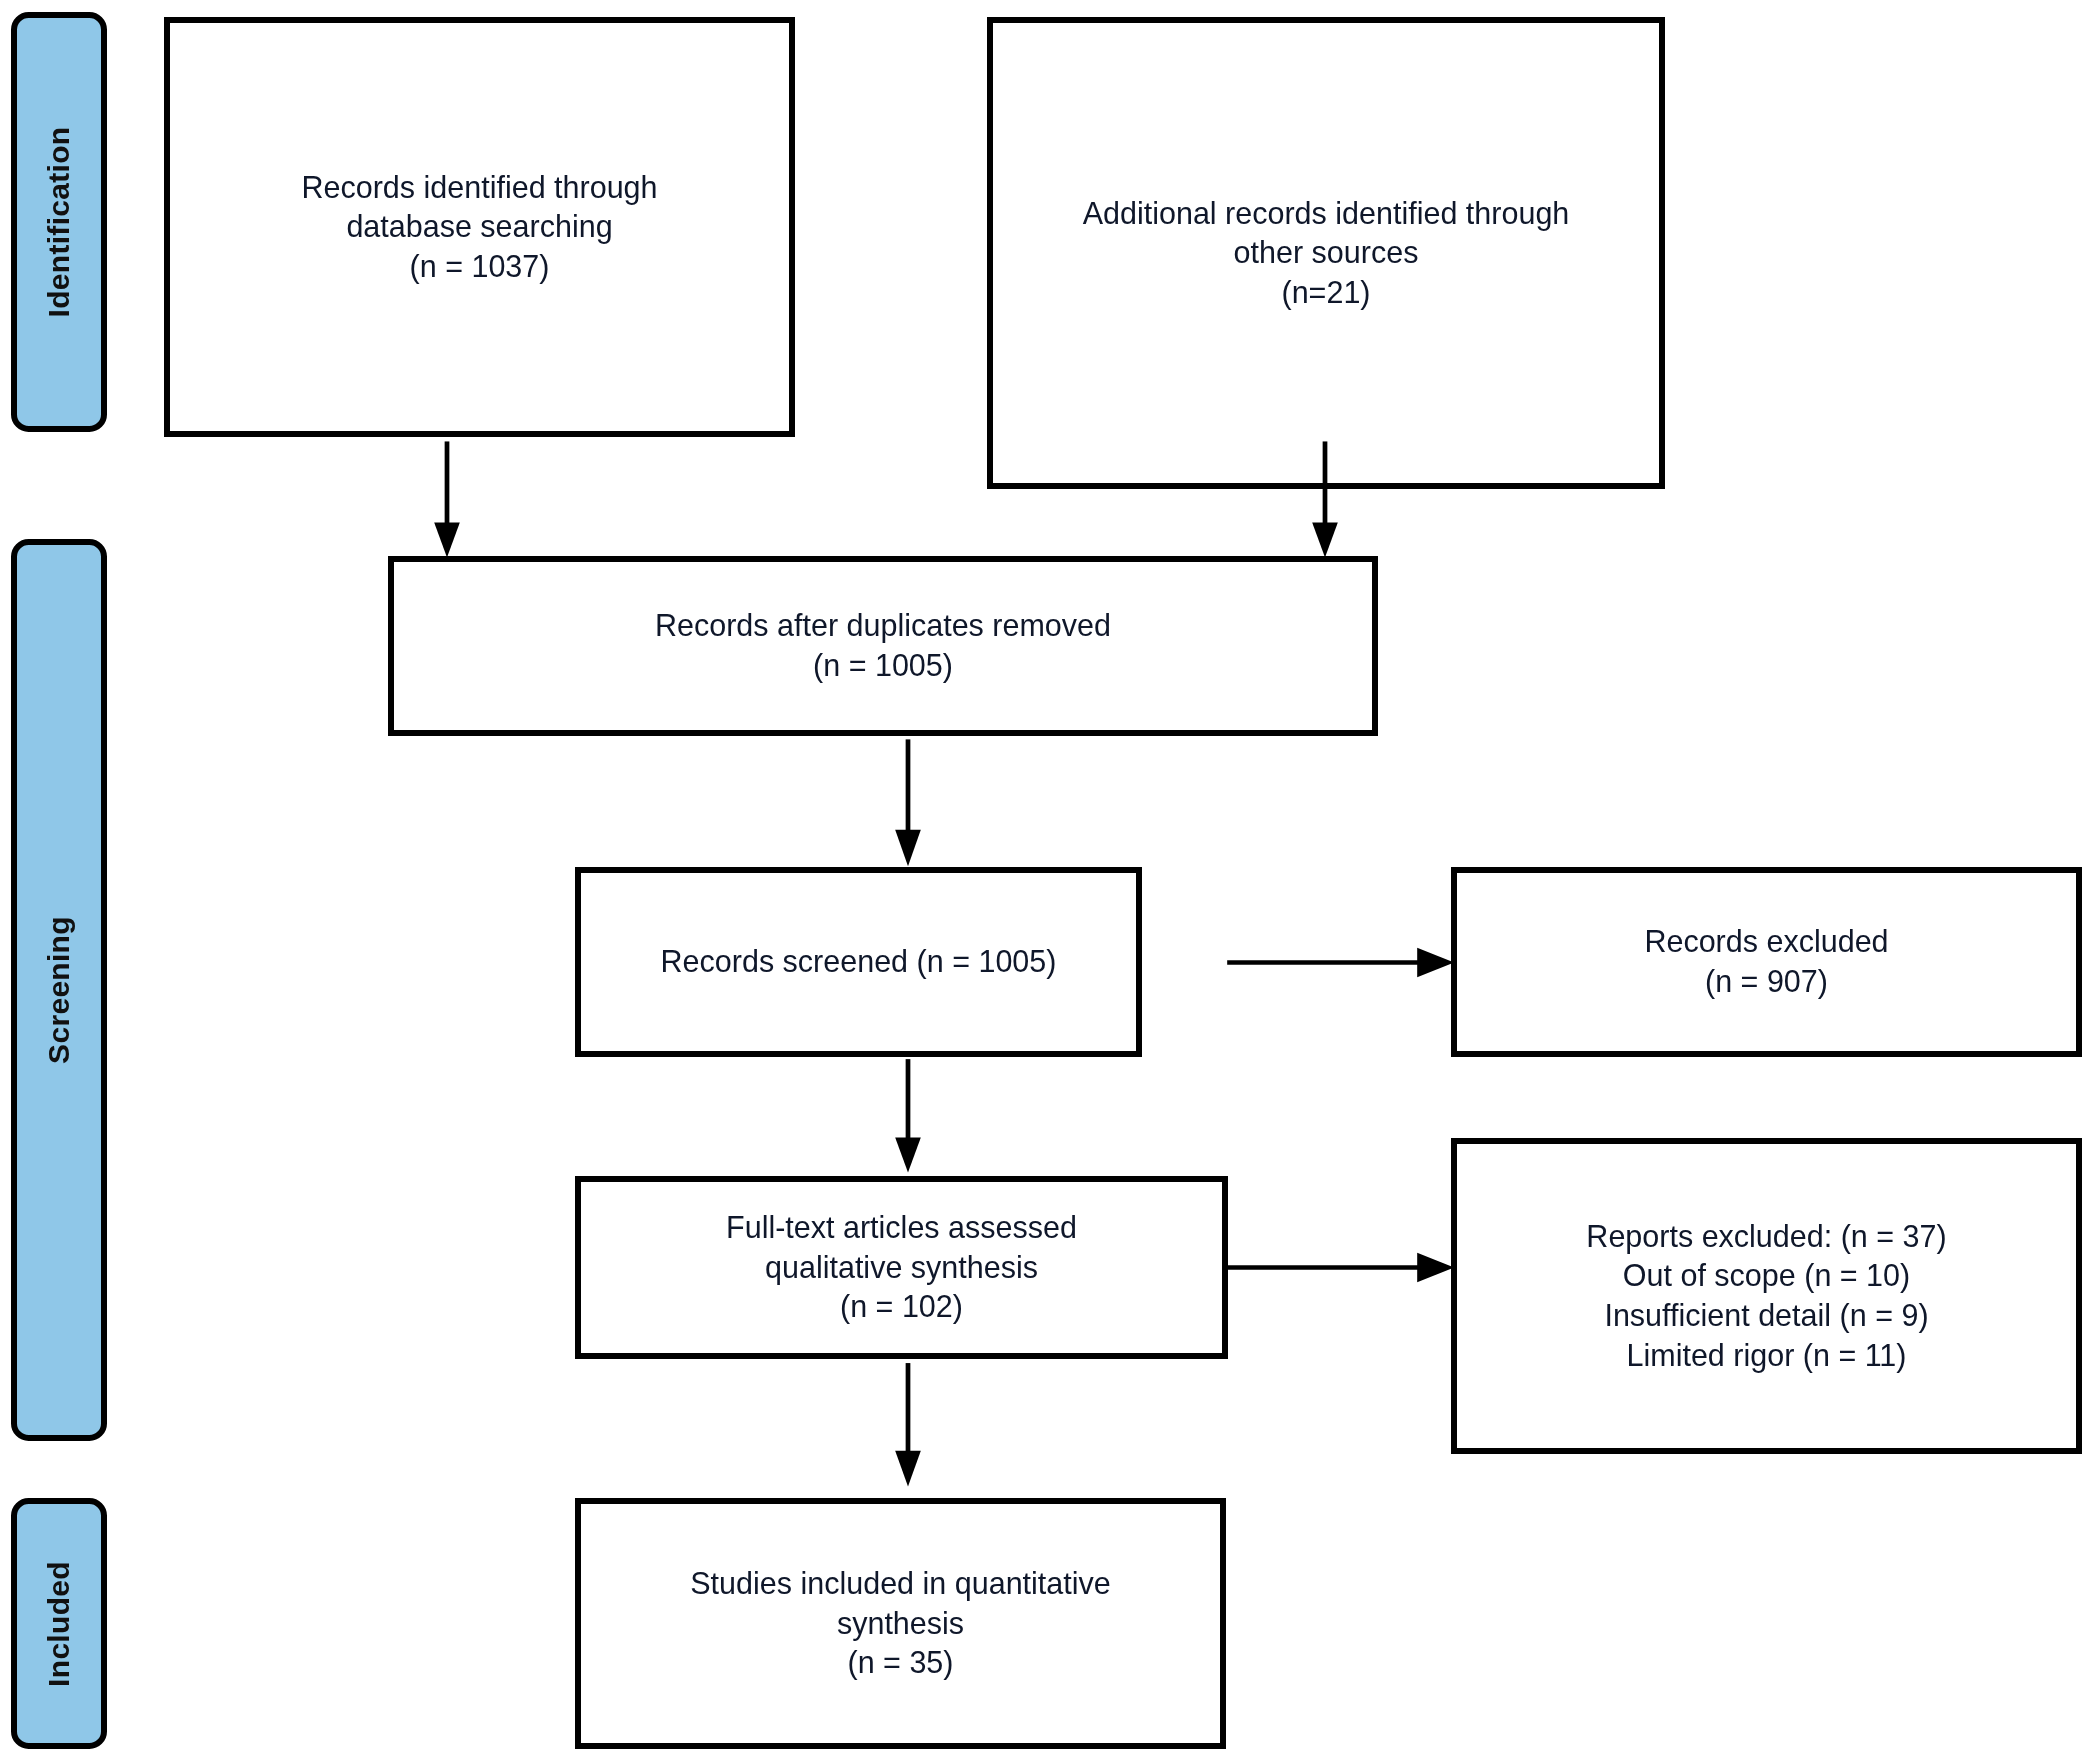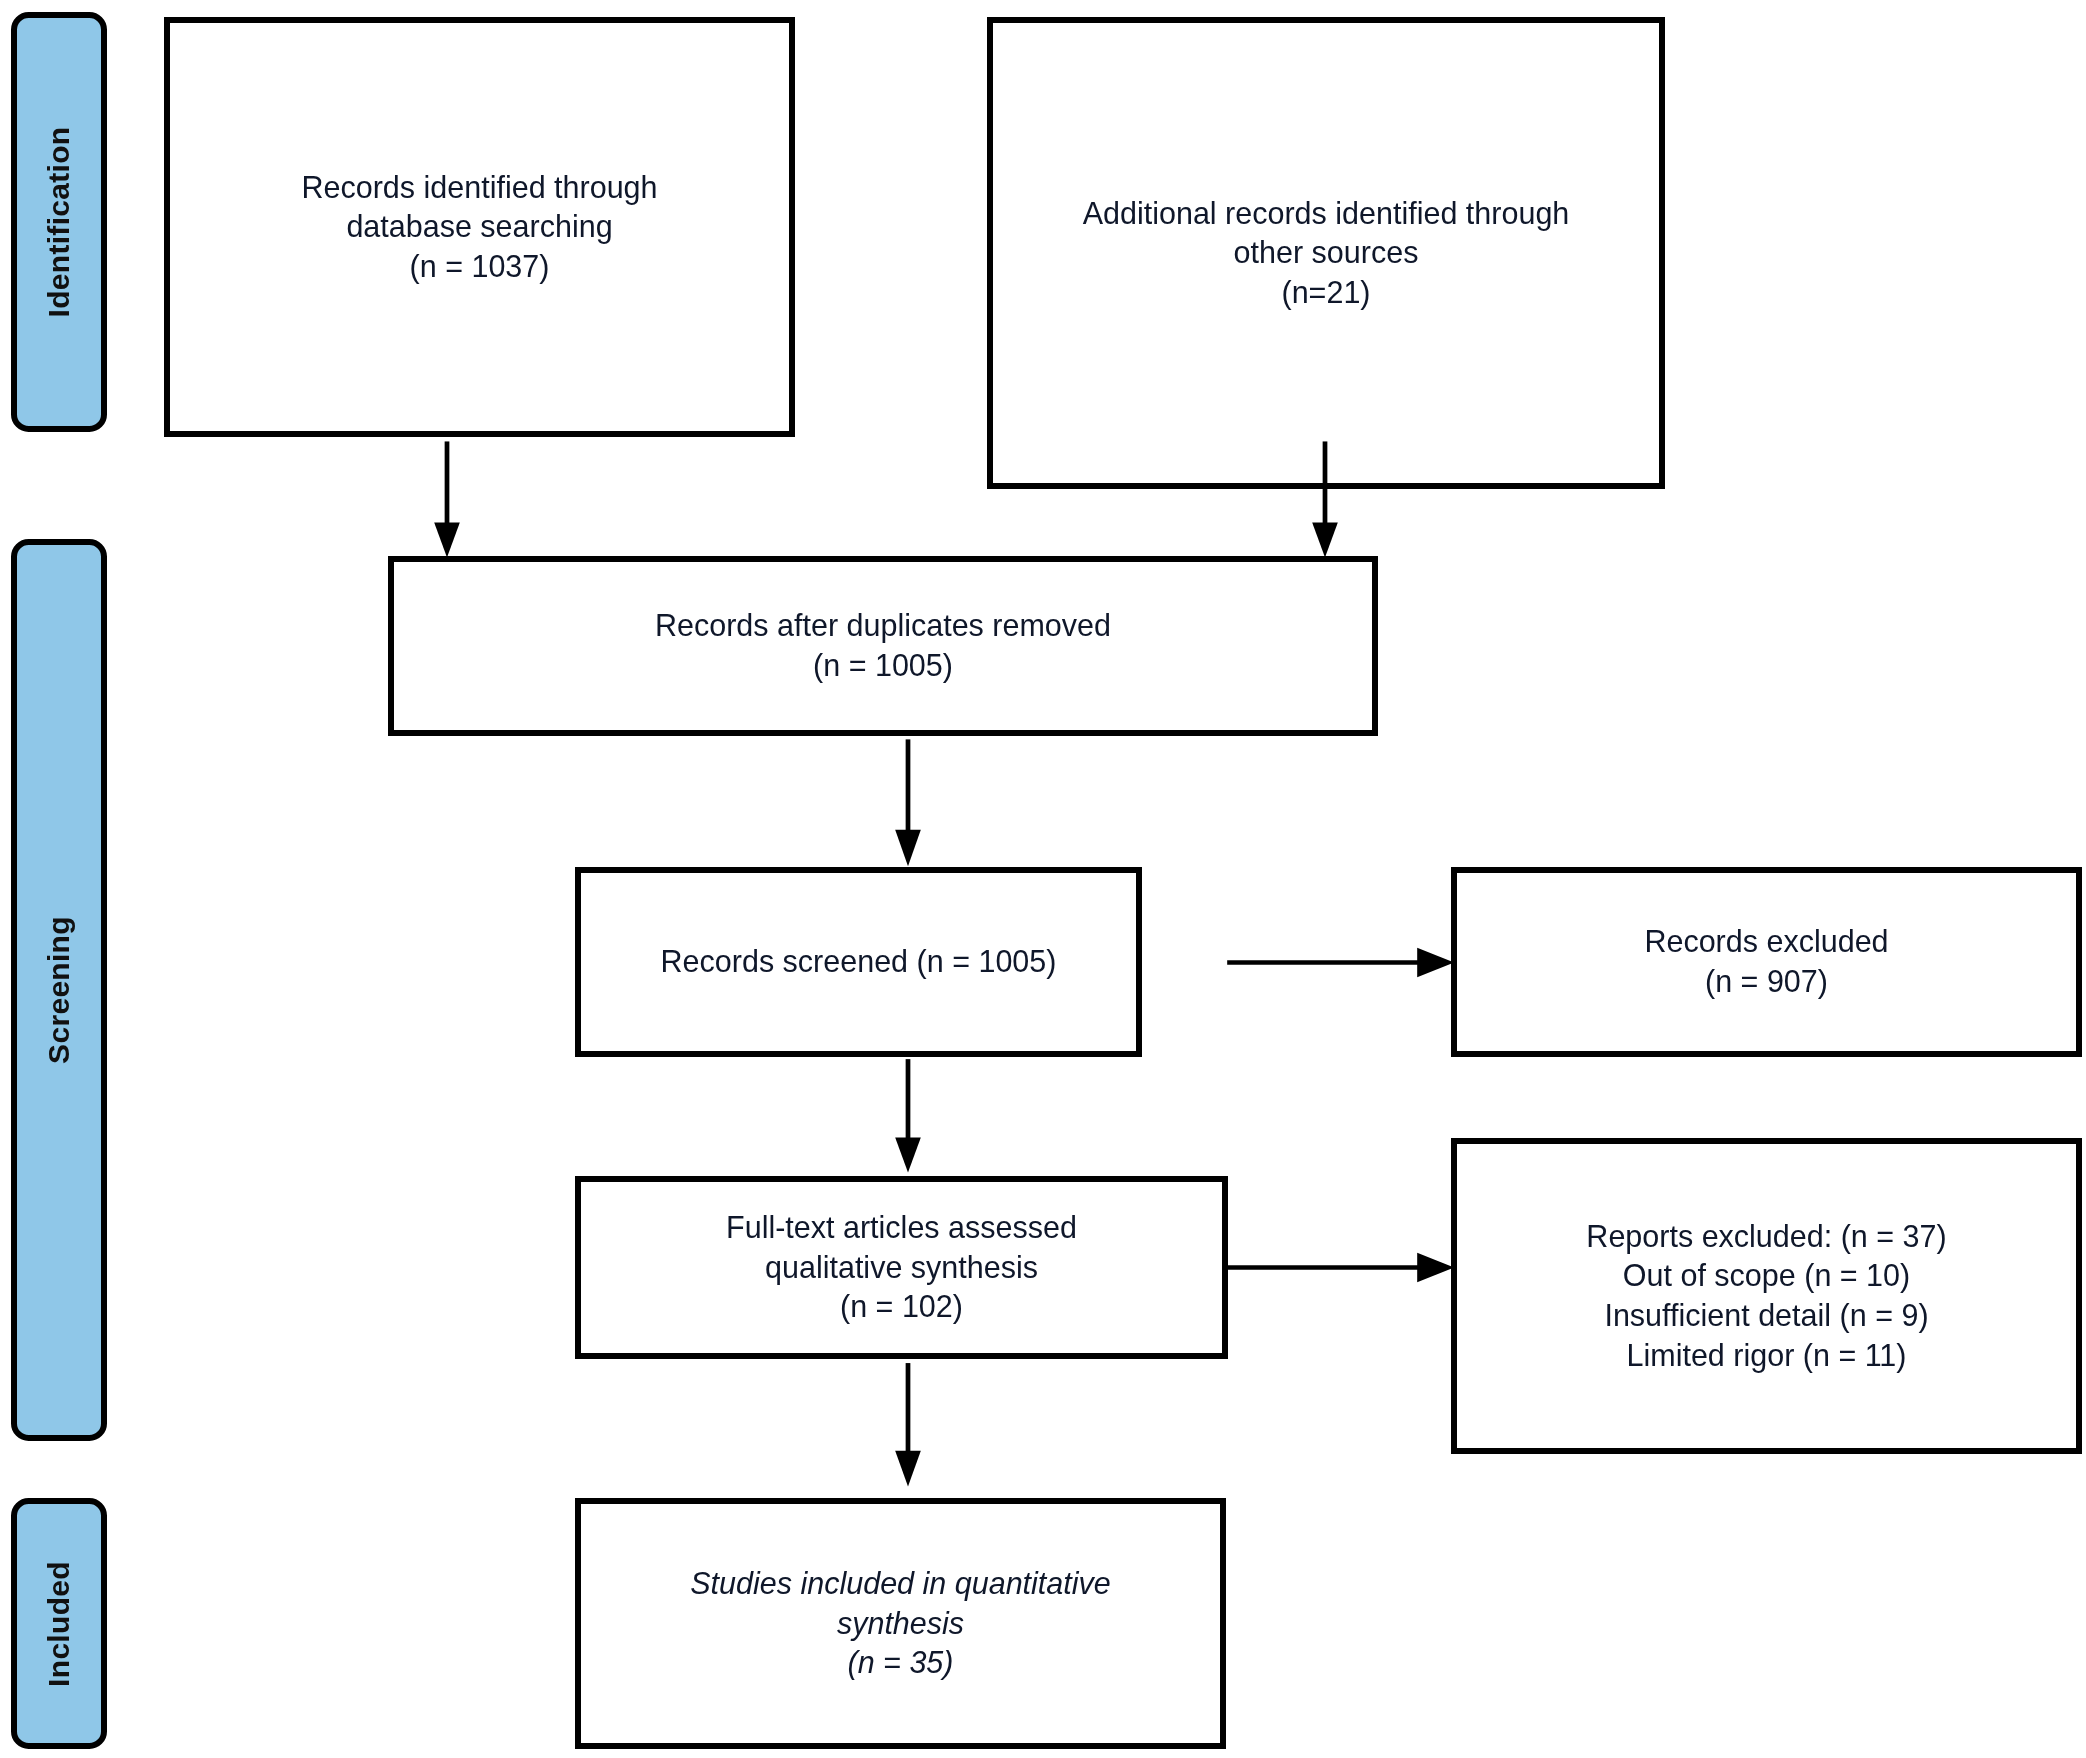--- a/index.html
+++ b/index.html
@@ -160,19 +160,19 @@
     </svg>
   </div>
 
   <div class="connector" style="left:881px; top:1363px; width:54px; height:125px;">
     <svg width="54" height="125" viewBox="0 0 80 185">
       <line x1="40" y1="0" x2="40" y2="142" stroke="#000" stroke-width="7"></line>
       <polygon points="40,183 21,130 59,130" fill="#000"></polygon>
     </svg>
   </div>
 
-  <div class="flow-box" style="left:575px; top:1498px; width:651px; height:251px;font-style:italic;">
+  <div class="flow-box" style="left:575px; top:1498px; width:651px; height:251px;">
     <span class="box-text" style="max-width:542px;">Studies included in quantitative synthesis
 (n = 35)</span>
   </div>
 
 </div>
 
 
 </body></html>

